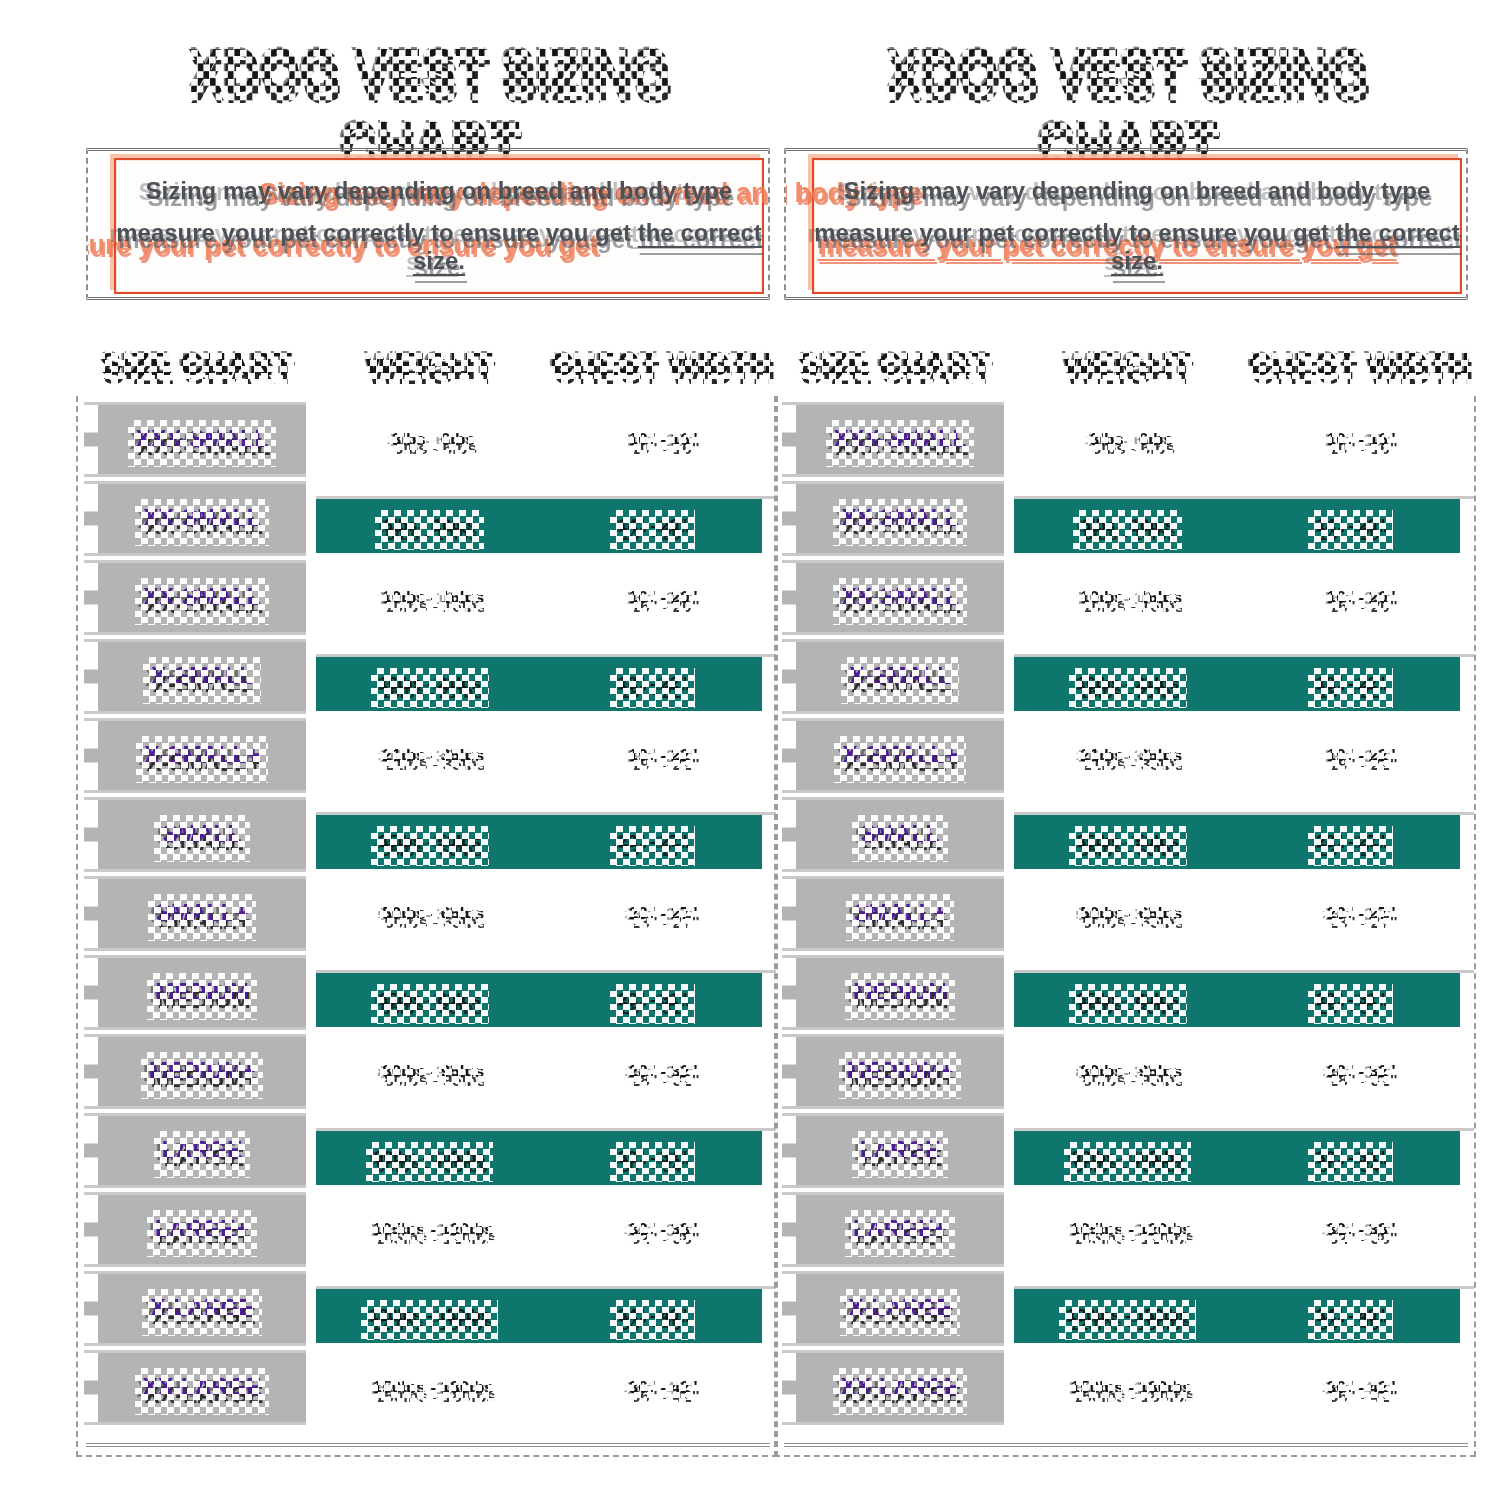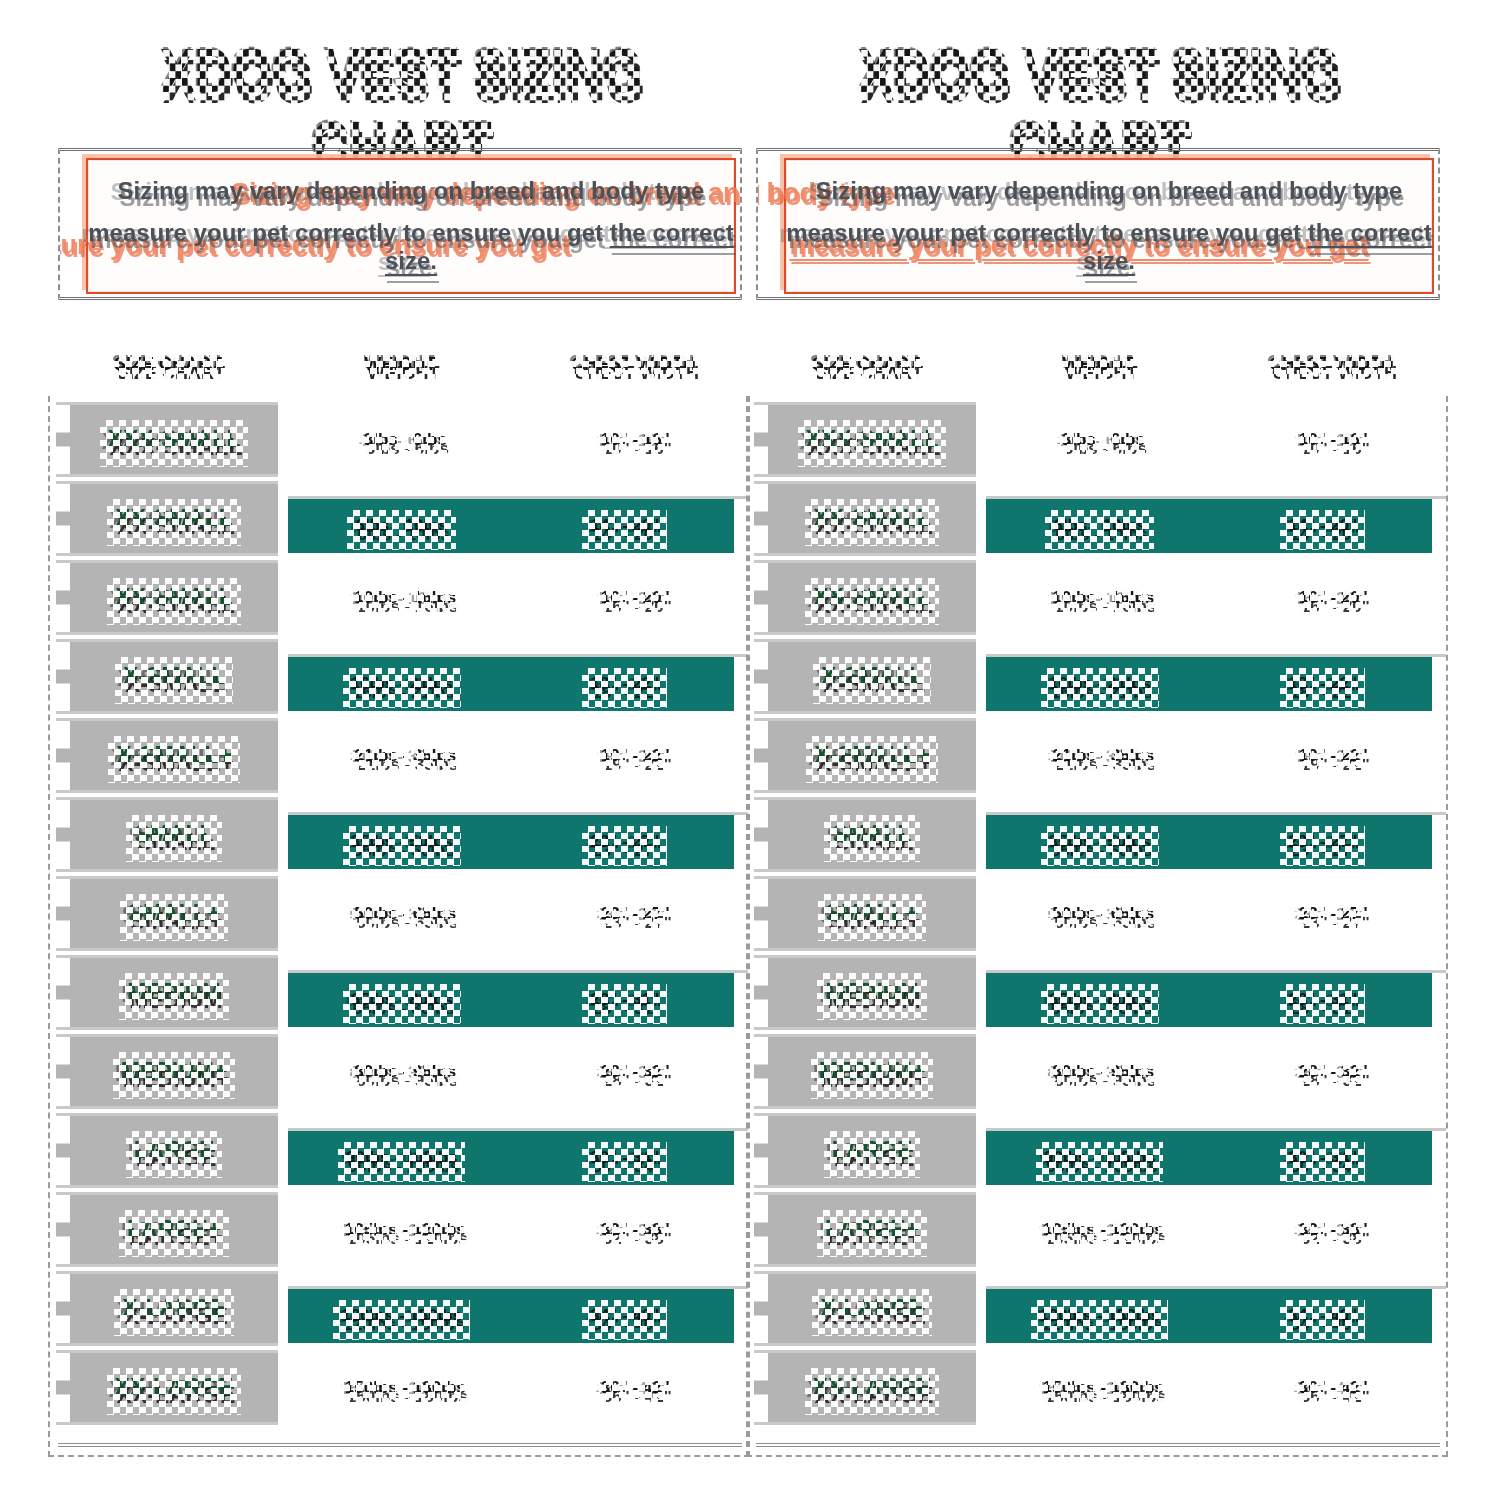--- a/index.html
+++ b/index.html
@@ -1,21 +1,21 @@
 <!DOCTYPE html>
 <html><head>
 <meta charset="utf-8">
 <style>
   html,body{margin:0;padding:0;}
   body{
     width:1500px;height:1500px;background:#ffffff;
     font-family:"Liberation Sans", sans-serif;color:#141414;
     overflow:hidden;position:relative;
   }
-  .wrap{display:flex;justify-content:center;padding:26px 24px 0 24px;}
+  .wrap{display:flex;justify-content:flex-end;padding:26px 24px 0 24px;}
   .panel{width:698px;position:relative;}
 
   
   .glitch{
     position:relative;display:inline-block;color:#161616;font-weight:bold;
     text-shadow:3px 9px 0 rgba(22,22,22,.92), -2px -2px 0 rgba(22,22,22,.55);
   }
   .glitch::after{
     content:"";position:absolute;inset:-6px -8px -14px -8px;
     background:repeating-conic-gradient(rgba(255,255,255,.96) 0deg 90deg, rgba(255,255,255,0) 90deg 180deg);
@@ -49,32 +49,32 @@
   .panel-left  .ghost.g1{top:18px;left:50%;transform:translateX(-50%) translate(150px,0);}
   .panel-left  .ghost.g2{top:70px;left:50%;transform:translateX(-50%) translate(-130px,0);}
   .panel-right .ghost.g1{top:18px;left:50%;transform:translateX(-50%) translate(-545px,0);}
   .panel-right .ghost.g2{top:70px;left:50%;transform:translateX(-50%) translate(-30px,0);}
 
   
   .headers{
     display:grid;grid-template-columns:232px 1fr 1fr;margin:38px 0 6px 0;
     text-align:center;align-items:center;height:52px;
   }
-  .hcell .glitch{font-size:18px;letter-spacing:0;}
+  .hcell .glitch{font-size:32px;letter-spacing:0;}
   .table-wrap{
     border-left:2px dashed #9b9b9b;border-right:2px dashed #9b9b9b;border-bottom:2px dashed #9b9b9b;
     margin:0 0 0 -4px;padding:4px 0 8px 6px;
   }
   .row{display:grid;grid-template-columns:222px 10px 1fr;height:79px;}
   .size-cell{
     margin:5px 0;background:#b4b4b4;border-left:14px dashed #ffffff;
     display:flex;align-items:center;justify-content:center;
     box-shadow:0 -3px 0 0 #c9c9c9, 0 3px 0 0 #c9c9c9;
   }
-  .size-cell .glitch{font-size:23px;color:#14532d;text-shadow:2px 8px 0 rgba(26,26,26,.85),-6px 2px 0 rgba(26,26,26,.45);}
+  .size-cell .glitch{font-size:23px;color:#4c1d95;text-shadow:2px 8px 0 rgba(26,26,26,.85),-6px 2px 0 rgba(26,26,26,.45);}
   .band{margin:5px 0;display:grid;grid-template-columns:1.02fr .98fr;align-items:center;}
   .row.even .band{background:#0f766e;border-right:14px dashed #ffffff;box-shadow:0 -3px 0 0 #c9c9c9;margin-top:20px;}
   .cell{text-align:center;}
   .cell .glitch{font-size:17px;text-shadow:2px 9px 0 rgba(22,22,22,.85),-5px 1px 0 rgba(22,22,22,.4);}
   .bottom-line{border-top:4px double #8f8f8f;margin:16px 6px 0 2px;}
 </style>
 </head>
 <body>
 
 <div class="wrap">

